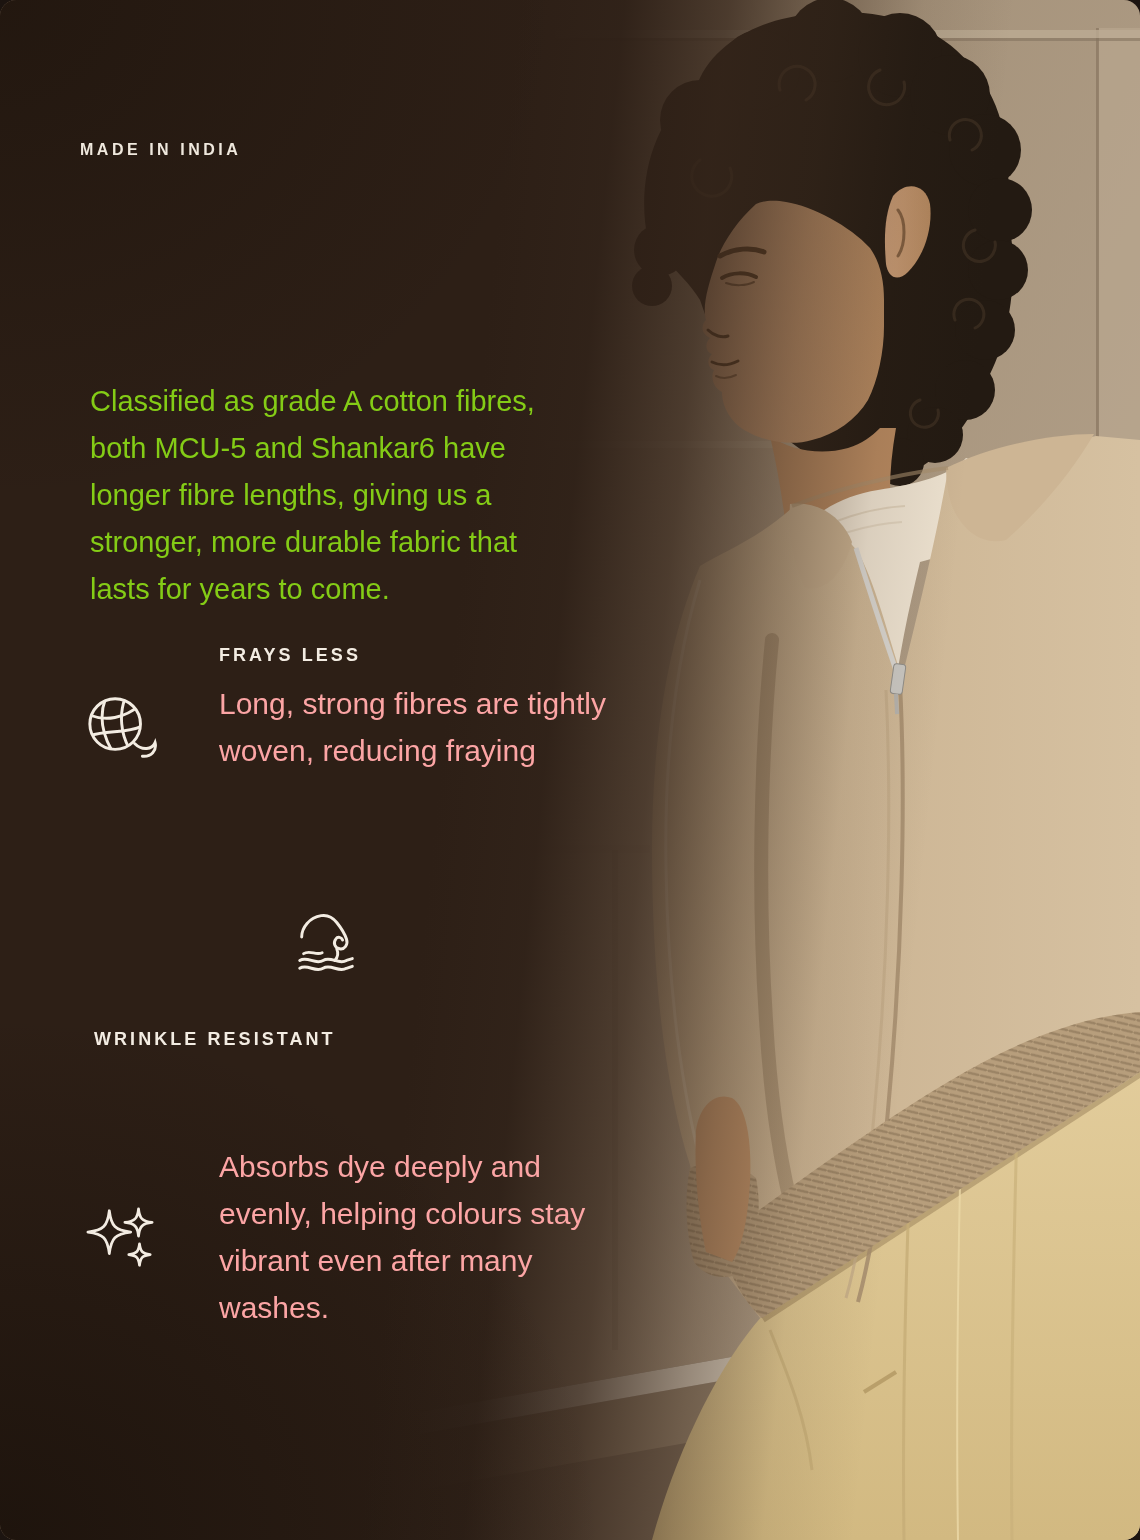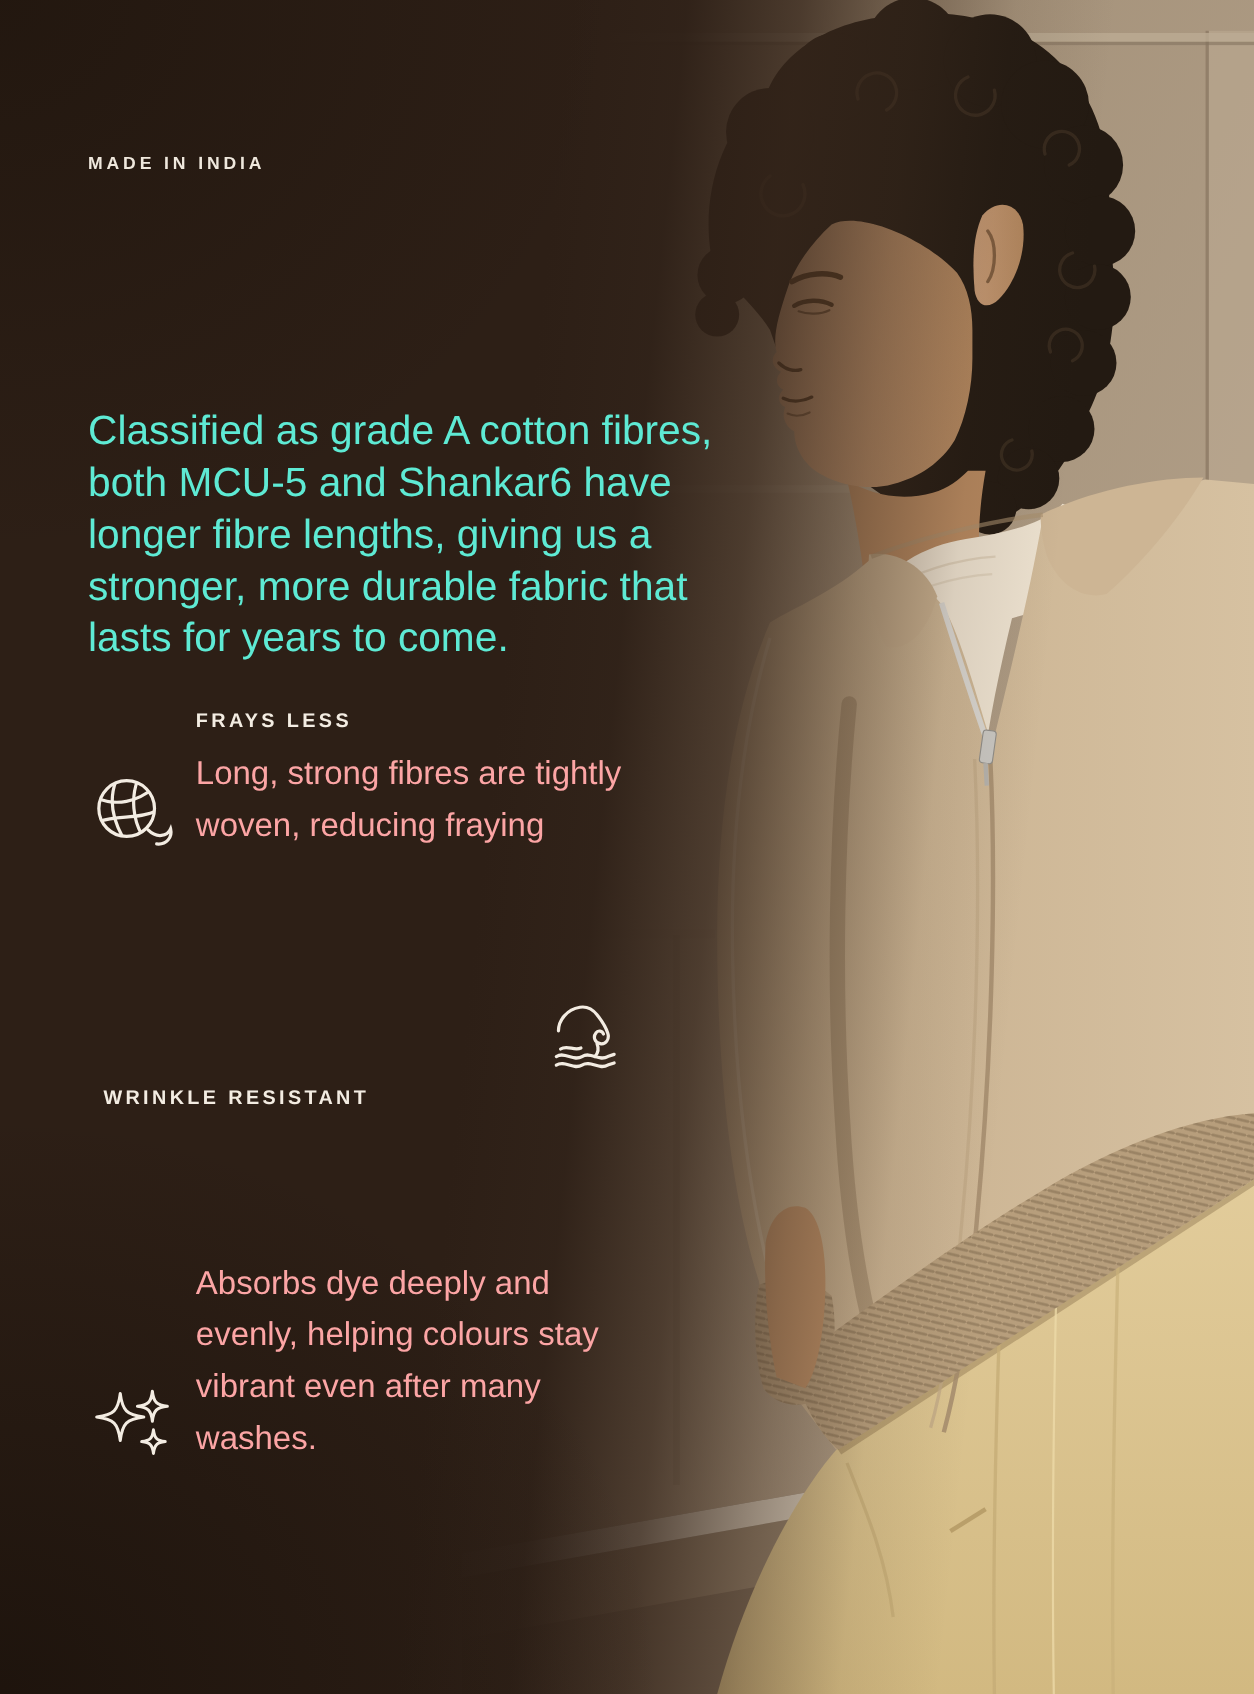--- a/index.html
+++ b/index.html
@@ -1,20 +1,21 @@
 <!DOCTYPE html>
 <html><head>
 <meta charset="utf-8">
 <title>Inherently Indian fibres.</title>
 <style>
   html,body{margin:0;padding:0;background:#1c1410;}
   .poster{
     position:relative;width:1140px;height:1540px;margin:0 auto;
     overflow:hidden;background:#2d1f16;
     font-family:"Liberation Sans", sans-serif;
+    border-radius:16px;
   }
   .photo{position:absolute;inset:0;width:1140px;height:1540px;display:block;}
   .shade{position:absolute;inset:0;pointer-events:none;}
   .shade-main{
     background:linear-gradient(96deg,
       #2d1f16 0%, #2d1f16 40%,
       rgba(45,31,22,.97) 48%,
       rgba(54,38,27,.80) 56%,
       rgba(62,44,31,.42) 64%,
       rgba(62,44,31,.10) 71%,
@@ -30,24 +31,24 @@
     position:absolute;left:80px;top:141px;
     font-size:16px;font-weight:700;letter-spacing:.22em;color:#efe8dd;
   }
   .headline{
     position:absolute;left:76px;top:188px;margin:0;
     font-family:"Liberation Serif", serif;font-weight:400;
     font-size:74px;line-height:78px;letter-spacing:.01em;
     color:#f6f0e6;white-space:pre-line;
   }
   .intro{
-    position:absolute;left:80px;top:368px;margin:0;width:580px;
-    font-size:37px;line-height:47px;color:#5eead4;white-space:pre-line;
-  }
-  .feature{position:absolute;left:78px;display:flex;align-items:flex-end;}
+    position:absolute;left:80px;top:368px;margin:10px;width:580px;
+    font-size:29px;line-height:47px;color:#84cc16;white-space:pre-line;
+  }
+  .feature{position:absolute;left:78px;display:flex;align-items:center;gap:41px;}
   .feature .iconbox{width:84px;flex:0 0 84px;padding-left:6px;box-sizing:border-box;}
   .feature .iconbox svg{display:block;}
   .f1{top:645px;} .f1 .iconbox{margin-top:32px;}
   .f2{top:898px;flex-direction:column;} .f2 .iconbox{margin-top:6px;}
   .f3{top:1143px;} .f3 .iconbox{margin-top:2px;}
   .ftext{margin-left:16px;width:480px;}
   .ftitle{
     font-size:18px;font-weight:700;letter-spacing:.17em;
     color:#f3ece2;margin-bottom:14px;
   }

